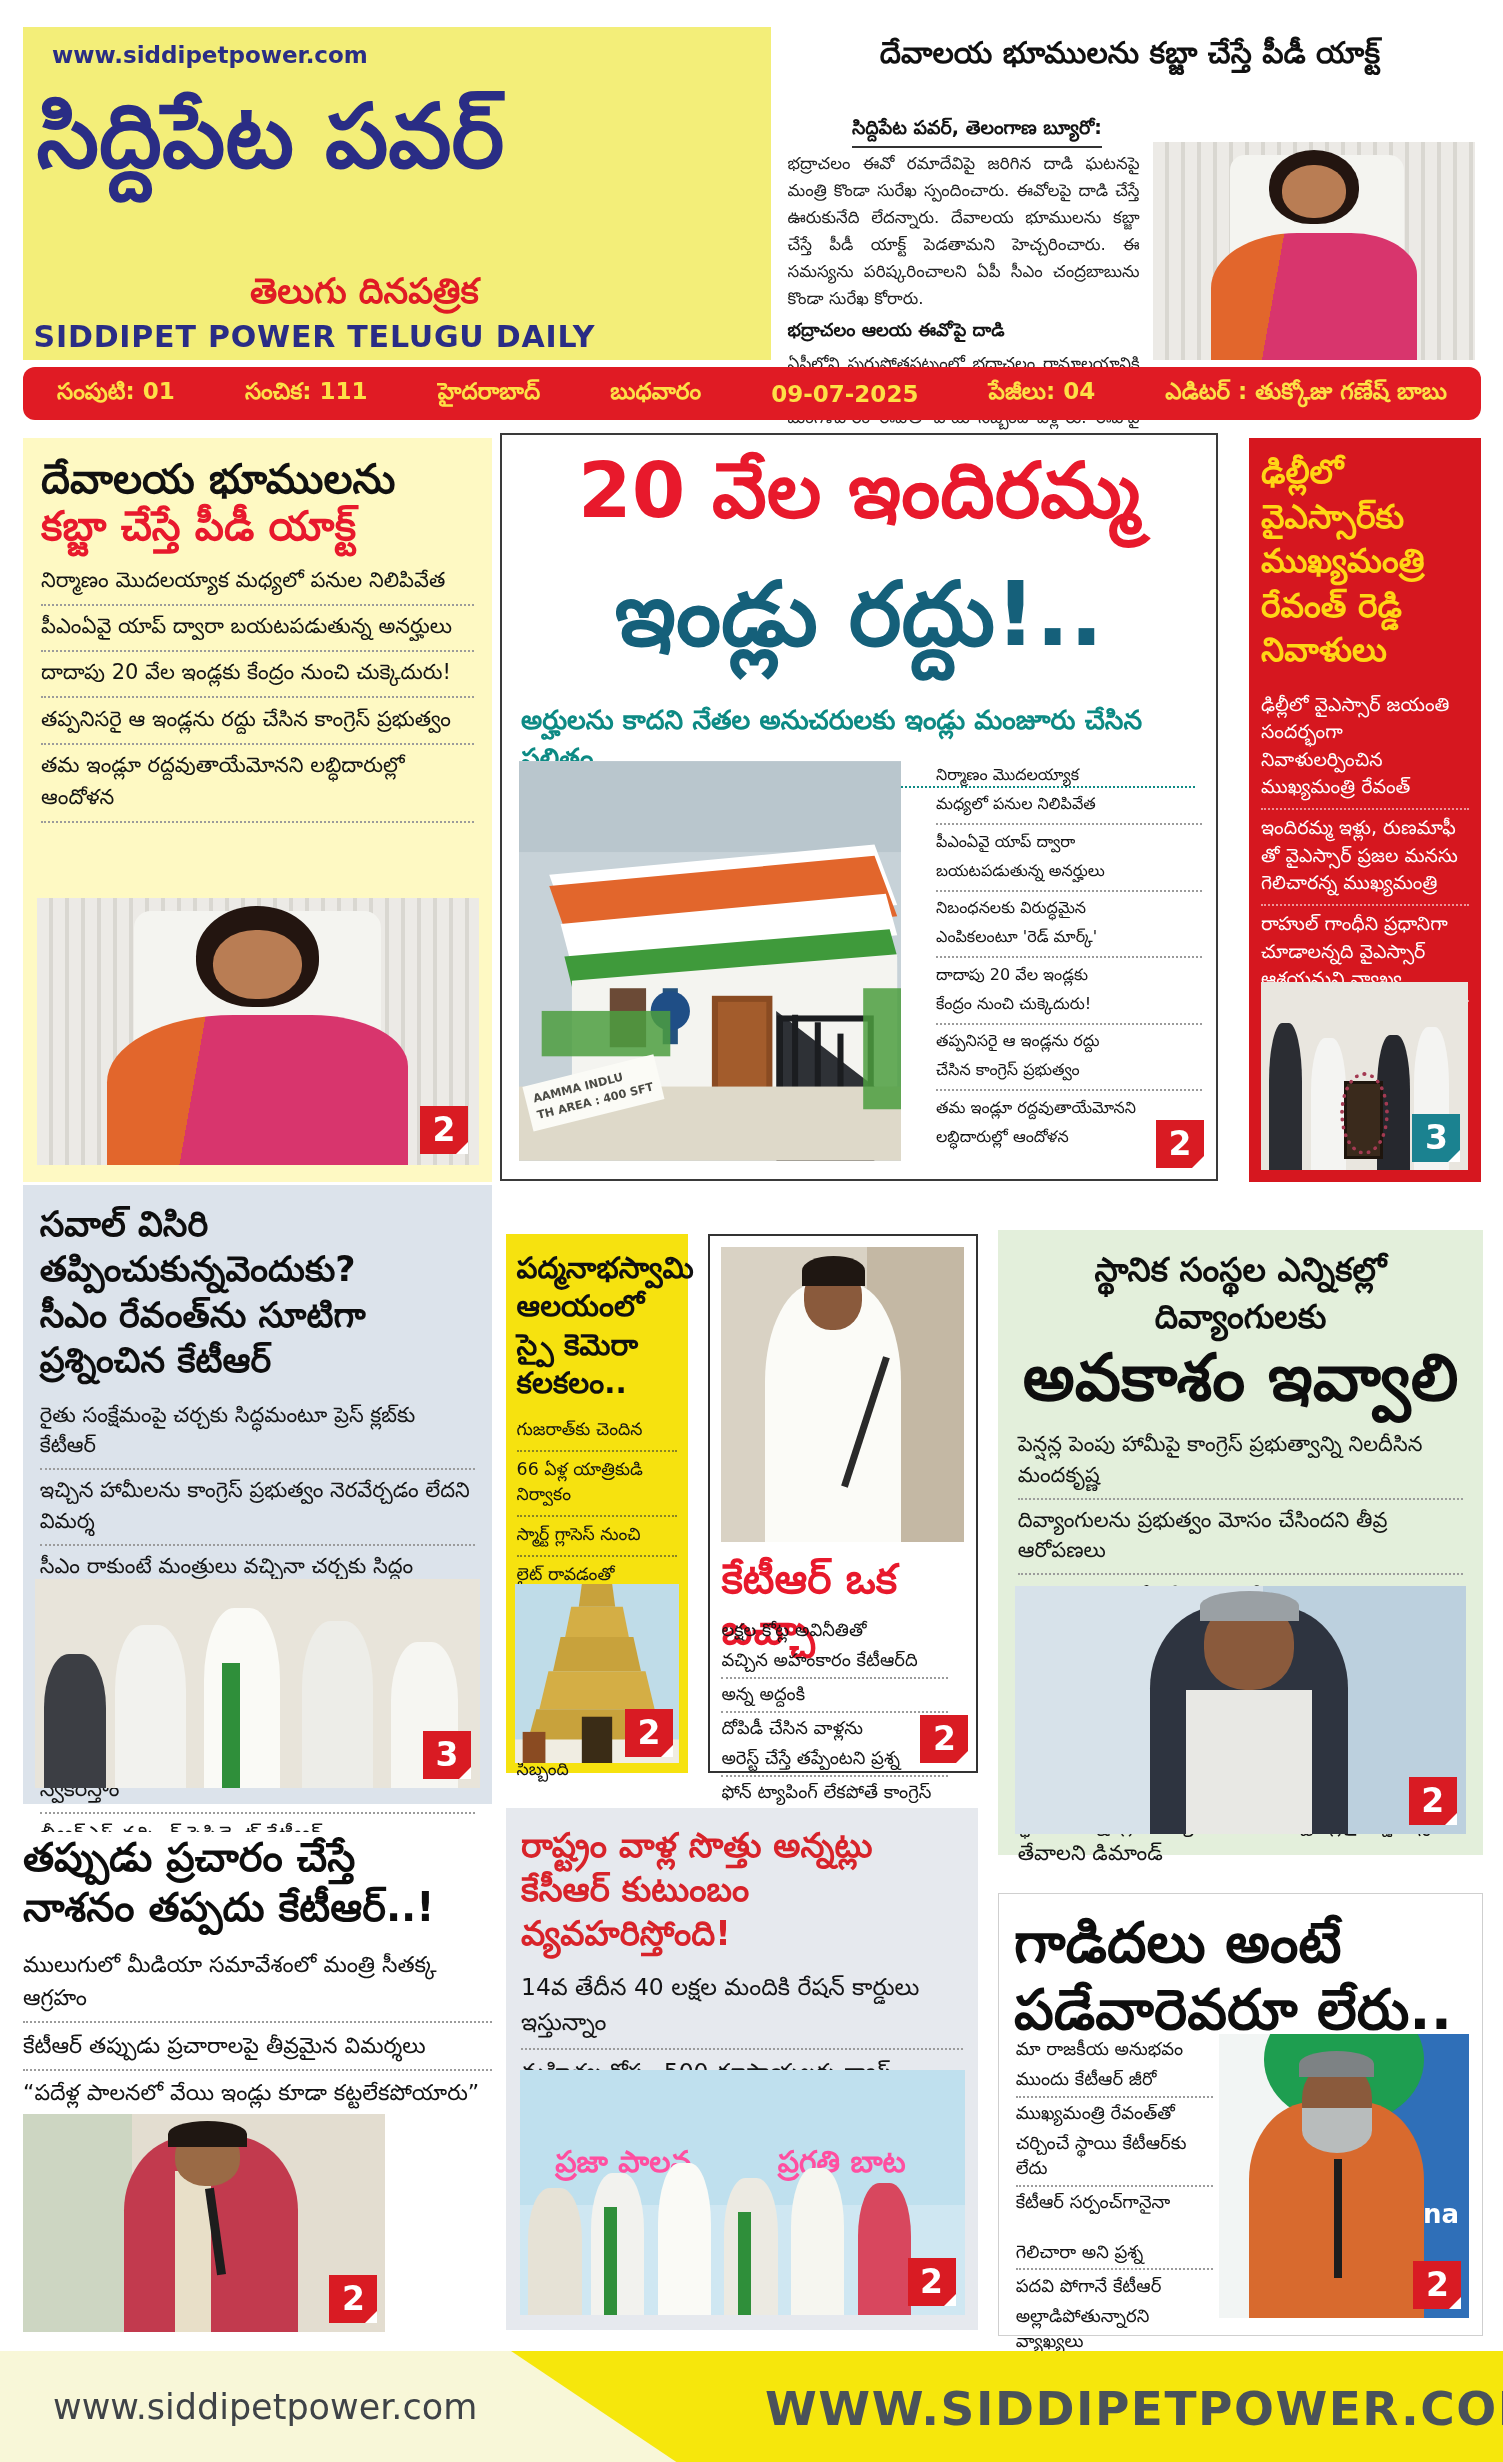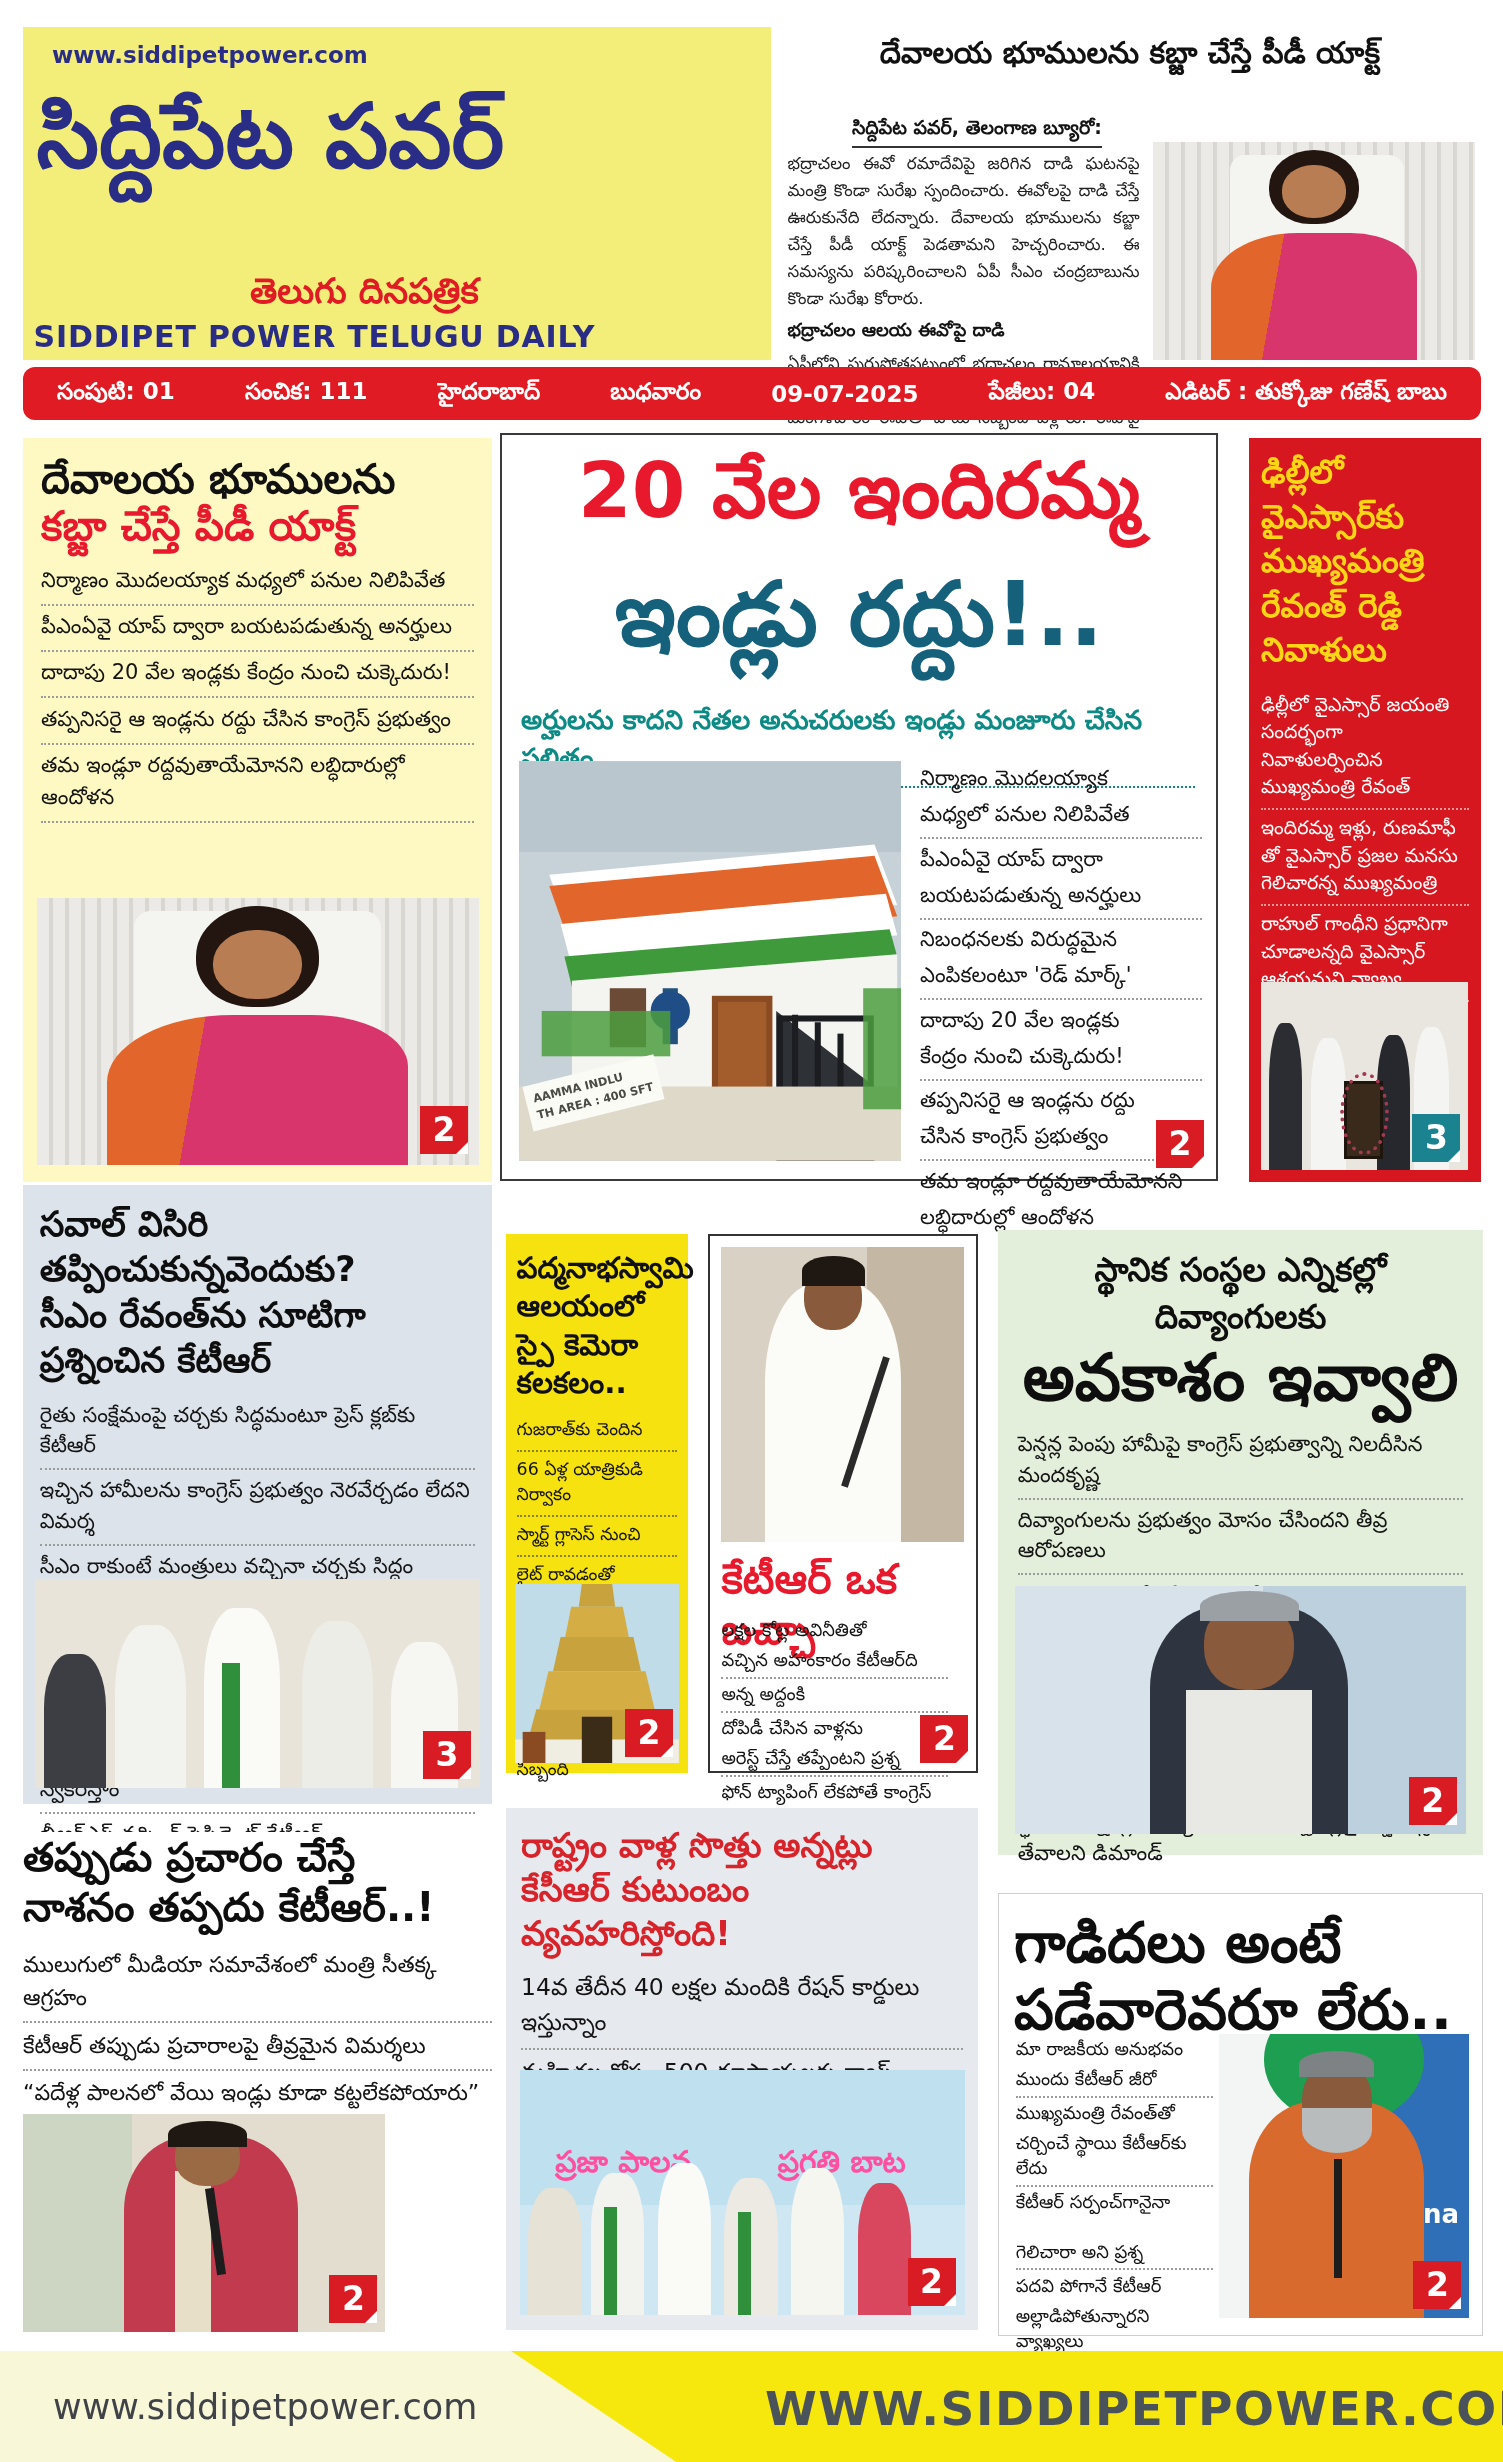--- a/index.html
+++ b/index.html
@@ -17,32 +17,32 @@
   .badge.teal{background:#1b8290;}
   .dln{border-bottom:2.3px dotted #9b9b9b;padding:5.3px 0 7.6px;}
   .dln-w{border-bottom:2.3px dotted rgba(255,255,255,.55);padding:4.5px 0 6.8px;}
   .masthead{background:#f3ee79;}
   .site{color:#2a2d85;font-weight:bold;font-size:23px;}
   .logo{color:#2a2d85;font-weight:bold;font-size:89px;line-height:1.1;}
   .tagline{color:#e01b24;font-weight:bold;font-size:35px;}
   .mast-sub{color:#2a2d85;font-weight:bold;font-size:30px;letter-spacing:0.8px;}
   .dateline{background:#e01b24;border-radius:12px;display:flex;align-items:center;
             justify-content:space-between;padding:0 34px;box-sizing:border-box;}
-  .dateline span{color:#ffffff;font-weight:bold;font-size:23px;white-space:nowrap;}
+  .dateline span{color:#fde047;font-weight:bold;font-size:23px;white-space:nowrap;}
   .ts-head{font-weight:bold;font-size:30px;line-height:1.3;color:#111;}
   .ts-byline{font-weight:bold;font-size:19px;border-bottom:2.3px solid #333;display:inline-block;padding-bottom:3px;}
   .ts-body{font-size:16.7px;line-height:1.62;color:#222;text-align:justify;}
   .ts-subhead{font-weight:bold;font-size:18px;margin:7.6px 0 4.5px;}
   .ll-h1{font-weight:bold;font-size:41px;color:#111;line-height:1.15;}
   .ll-h2{font-weight:bold;font-size:41px;color:#e8192c;line-height:1.15;}
   .ll-line{font-size:21px;line-height:1.5;}
   .ms-h1{font-weight:bold;font-size:77px;color:#e8192c;text-align:center;line-height:1.1;}
   .ms-h2{font-weight:bold;font-size:89px;color:#15607a;text-align:center;line-height:1.05;}
   .ms-sub{font-weight:bold;font-size:26.5px;color:#0d8a84;border-bottom:2.3px dotted #0d8a84;padding-bottom:6px;}
-  .m-line{font-size:21px;line-height:1.4;}
+  .m-line{font-size:16px;line-height:1.4;margin-left:16px;}
   .rc-h{color:#ffd616;font-weight:bold;font-size:33px;line-height:1.35;}
   .rc-line{color:#ffffff;font-size:19px;line-height:1.45;}
   .k-h{font-weight:bold;font-size:35px;line-height:1.3;color:#0e0e0e;}
   .k-line{font-size:21px;line-height:1.45;}
   .k-line-big{font-size:28px;line-height:1.4;font-weight:bold;}
   .sc-h{font-weight:bold;font-size:29.5px;line-height:1.3;color:#101010;}
   .sc-line{font-size:17.4px;line-height:1.45;}
   .bc-h{font-weight:bold;font-size:41px;color:#e8192c;line-height:1.25;}
   .bc-line{font-size:18px;line-height:1.4;}
   .dv-h1{font-weight:bold;font-size:33px;color:#0e0e0e;}

